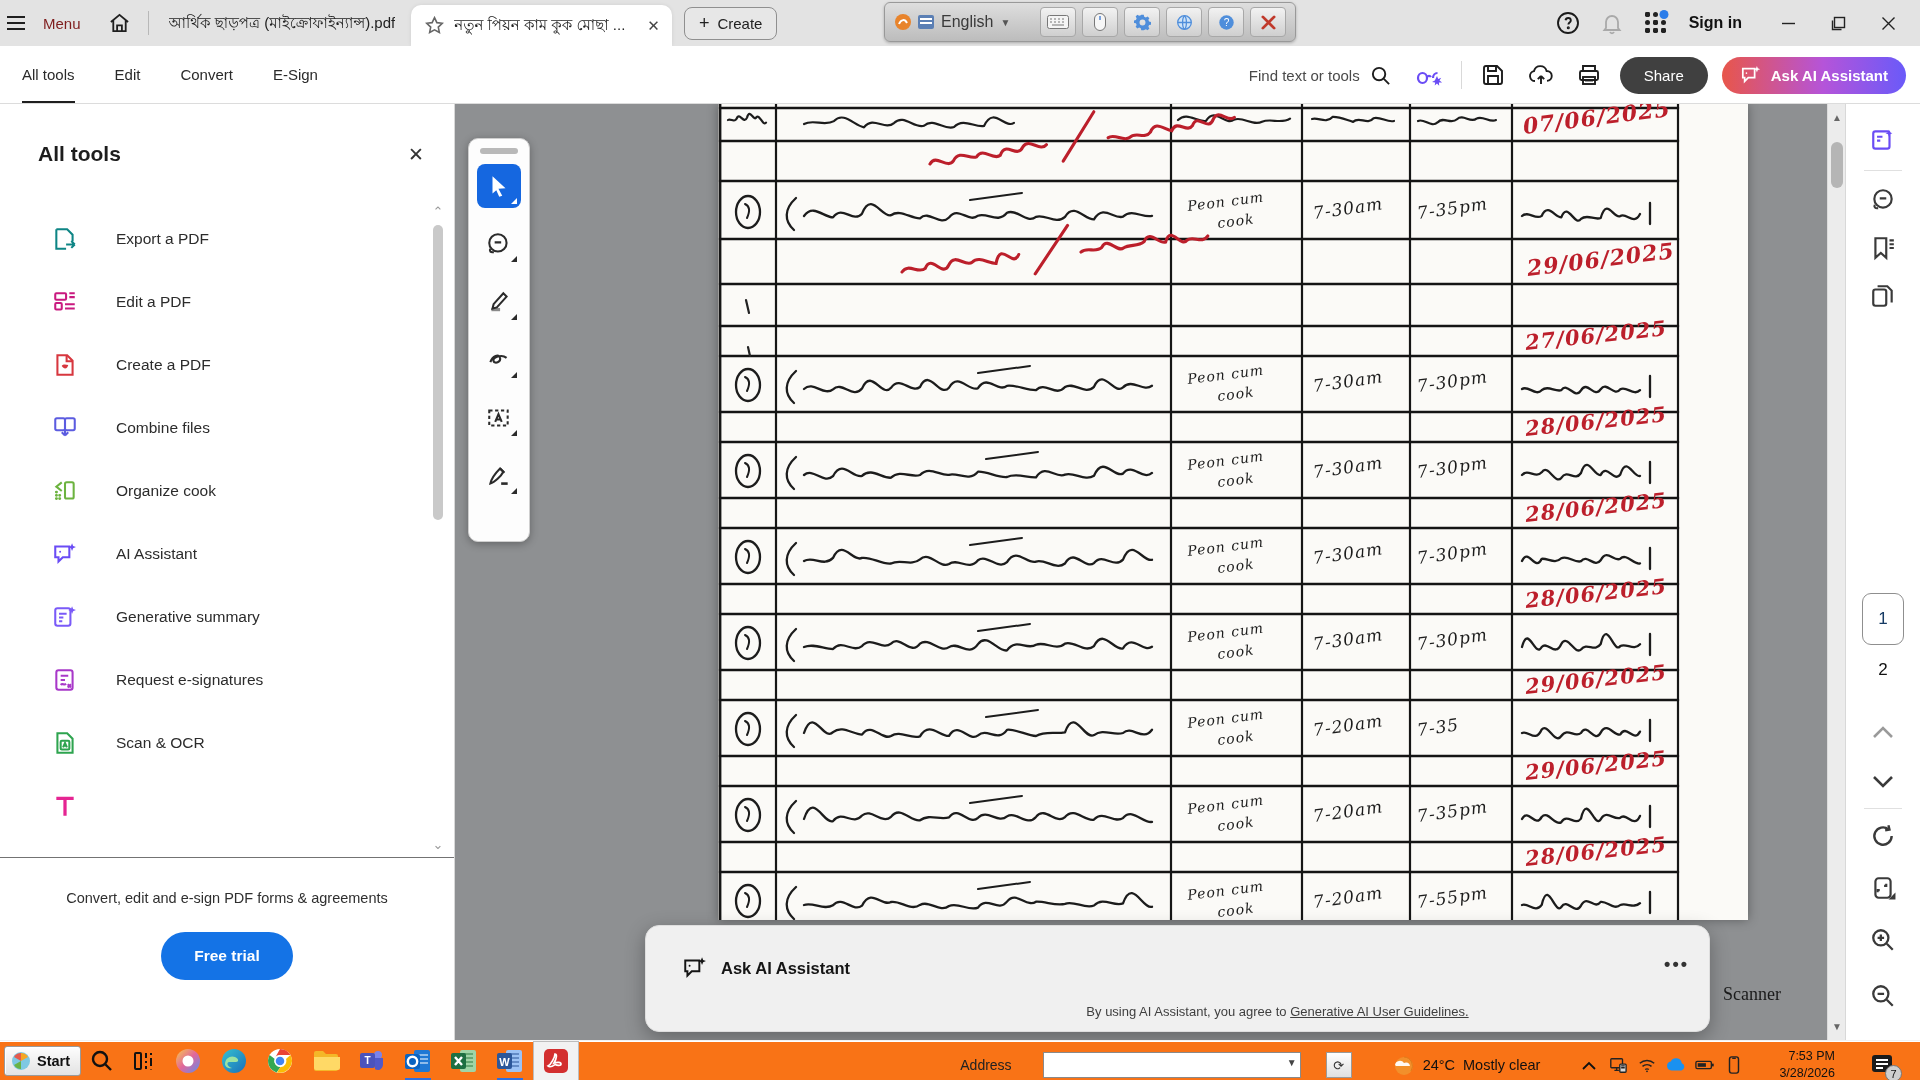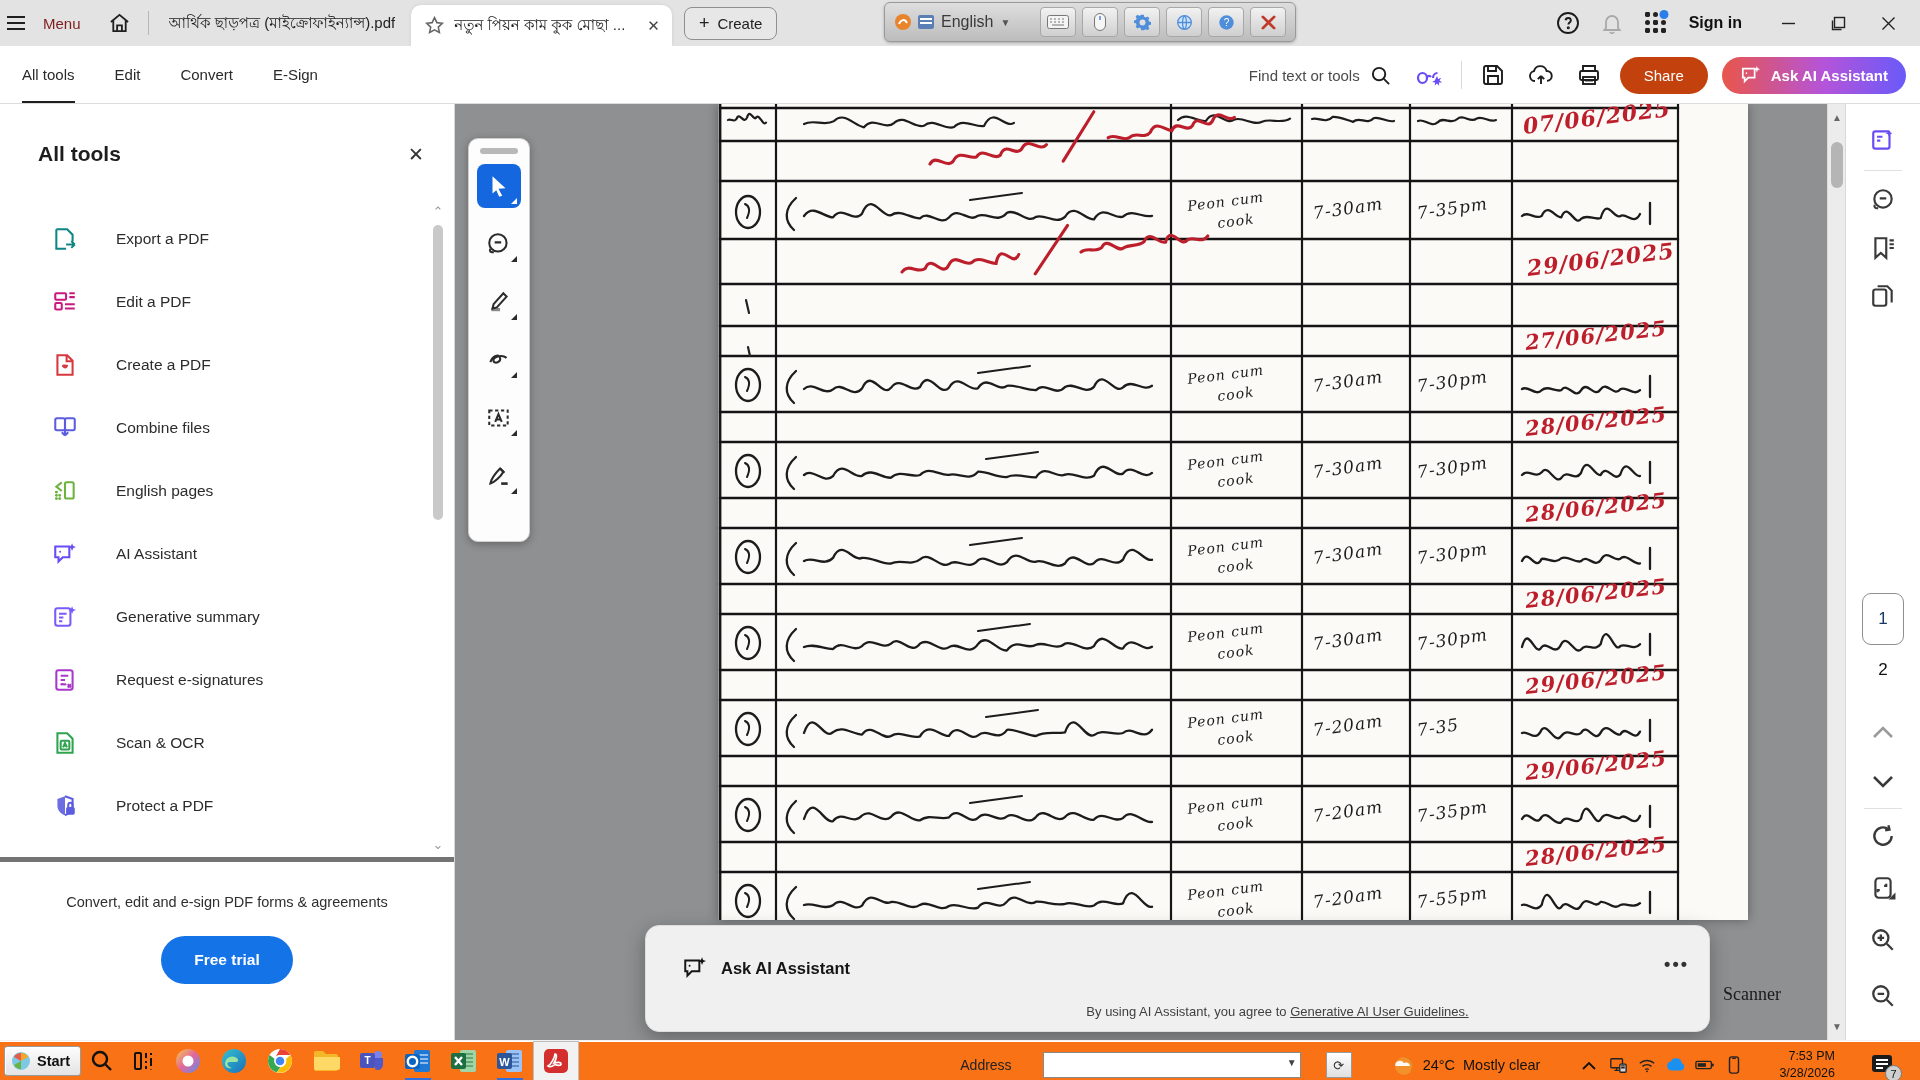--- a/index.html
+++ b/index.html
@@ -27,35 +27,35 @@
   .winbtn { width:44px; height:40px; display:flex; align-items:center; justify-content:center; cursor:pointer; color:#222; }
   
   .toolbar { position:relative; width:1920px; height:58px; background:#fff; border-bottom:1px solid #dcdcdc; display:flex; align-items:center; }
   .nav { display:flex; height:100%; align-items:center; padding-left:22px; gap:40px; }
   .nav-item { font-size:15px; color:#2a2a2a; height:100%; display:flex; align-items:center; position:relative; cursor:pointer; }
   .nav-item.active::after { content:""; position:absolute; left:0; right:0; bottom:0; height:2px; background:#1f1f1f; }
   .tbar-right { position:absolute; right:0; top:0; height:58px; display:flex; align-items:center; gap:14px; padding-right:14px; }
   .find-ctl { display:flex; align-items:center; gap:10px; font-size:15px; color:#4a4a4a; cursor:pointer; margin-right:8px; }
   .tool-ic { width:34px; height:34px; display:flex; align-items:center; justify-content:center; cursor:pointer; }
   .vsep { width:1px; height:28px; background:#d9d9d9; }
-  .share-btn { height:37px; padding:0 24px; border-radius:20px; background:#c2410c; color:#fff; font-size:15px; display:flex; align-items:center; cursor:pointer; }
+  .share-btn { height:37px; padding:0 24px; border-radius:20px; background:#404040; color:#fff; font-size:15px; display:flex; align-items:center; cursor:pointer; }
   .askai-btn { height:37px; padding:0 18px; border-radius:20px; background:linear-gradient(90deg,#e8564a,#b554d9 55%,#6a5af9); color:#fff; font-size:15px; font-weight:700; display:flex; align-items:center; gap:9px; cursor:pointer; }
   
   .main { display:flex; width:1920px; height:936px; }
   .sidebar { position:relative; width:455px; height:936px; background:#fff; border-right:1px solid #d8d8d8; flex:none; }
   .sb-head { position:absolute; top:38px; left:38px; right:30px; display:flex; justify-content:space-between; align-items:center; }
   .sb-title { font-size:21px; font-weight:700; color:#1d1d1d; }
   .sb-close { font-size:19px; color:#333; cursor:pointer; }
   .sb-list { position:absolute; top:103px; left:0; right:24px; height:650px; overflow:hidden; }
   .sb-item { height:63px; display:flex; align-items:center; cursor:pointer; }
   .si-icon { width:26px; height:26px; margin-left:52px; flex:none; }
   .si-label { margin-left:38px; font-size:15.5px; color:#2c2c2c; }
   .sb-scroll { position:absolute; left:433px; top:121px; width:10px; height:295px; background:#c9c9c9; border-radius:5px; cursor:pointer; }
   .sb-chev { position:absolute; left:429px; width:18px; text-align:center; color:#9a9a9a; font-size:13px; cursor:pointer; }
-  .sb-footer { position:absolute; left:0; right:0; top:753px; bottom:0; border-top:5px solid #737373; text-align:center; }
+  .sb-footer { position:absolute; left:0; right:0; top:753px; bottom:0; border-top:1px solid #737373; text-align:center; }
   .sb-foot-text { margin-top:32px; font-size:14.5px; color:#2f2f2f; padding:0 36px; }
   .free-trial { margin:26px auto 0; width:132px; height:48px; border-radius:24px; background:#1473e6; color:#fff; font-size:15.5px; font-weight:700; border:none; display:flex; align-items:center; justify-content:center; cursor:pointer; }
   
   .docarea { position:relative; width:1390px; height:936px; background:#8e9092; flex:none; overflow:hidden; }
   .quicktools { position:absolute; left:13px; top:34px; width:62px; height:404px; background:#fdfdfd; border:1px solid #cfcfcf; border-radius:10px; box-shadow:0 2px 8px rgba(0,0,0,.3); display:flex; flex-direction:column; align-items:center; padding-top:9px; z-index:4; }
   .qt-handle { width:38px; height:6px; border-radius:3px; background:#b9b9b9; margin-bottom:10px; }
   .qt-btn { position:relative; width:44px; height:44px; border-radius:8px; display:flex; align-items:center; justify-content:center; margin-bottom:14px; cursor:pointer; color:#2b2b2b; }
   .qt-btn.active { background:#1567e0; color:#fff; }
   .qt-btn .corner { position:absolute; right:4px; bottom:4px; width:0; height:0; border-left:6px solid transparent; border-bottom:6px solid currentColor; }
   .page { position:absolute; left:263px; top:0; width:1030px; height:816px; background:#fbfaf7; box-shadow:0 0 10px rgba(0,0,0,.35); }
@@ -353,21 +353,21 @@
           <span class="si-label">Combine files</span>
         </div>
         <div class="sb-item">
           <span class="si-icon" style="color:#6CB33F">
             <svg viewBox="0 0 24 24" width="26" height="26" fill="none" stroke="currentColor" stroke-width="1.9">
               <rect x="12" y="4" width="8" height="15" rx="1.5"></rect>
               <path d="M9 4L4 8l5 4" fill="none"></path>
               <path d="M4 13h.2M4 16h.2M4 19h.2M7 16h.2M7 19h.2" stroke-width="2.6" stroke-linecap="round"></path>
             </svg>
           </span>
-          <span class="si-label">English pages</span>
+          <span class="si-label">Organize cook</span>
         </div>
         <div class="sb-item">
           <span class="si-icon" style="color:#6A4CF5">
             <svg viewBox="0 0 24 24" width="26" height="26" fill="none" stroke="currentColor" stroke-width="1.9">
               <path d="M3 5h13v10H10l-4 4v-4H3z"></path>
               <path d="M18.5 2l1 2.6 2.6 1-2.6 1-1 2.6-1-2.6-2.6-1 2.6-1z" fill="currentColor" stroke="none"></path>
               <circle cx="7.5" cy="10" r="0.9" fill="currentColor" stroke="none"></circle>
             </svg>
           </span>
           <span class="si-label">AI Assistant</span>
@@ -395,31 +395,20 @@
         </div>
         <div class="sb-item">
           <span class="si-icon" style="color:#2EA44F">
             <svg viewBox="0 0 24 24" width="26" height="26" fill="none" stroke="currentColor" stroke-width="1.9">
               <path d="M5 3h9l5 5v13H5z"></path>
               <rect x="8" y="10" width="8" height="8" rx="1"></rect>
               <path d="M10.2 16l1.8-4 1.8 4M10.9 14.6h2.2"></path>
             </svg>
           </span>
           <span class="si-label">Scan &amp; OCR</span>
-        </div>
-        <div class="sb-item">
-          <span class="si-icon" style="color:#5C5CE0">
-            <svg viewBox="0 0 24 24" width="26" height="26" fill="none" stroke="currentColor" stroke-width="1.9">
-              <path d="M12 3L5 5.5v6c0 5 3.5 7.8 7 9 0 0 0-15 0-17.5z" fill="currentColor" stroke="none" opacity="0.9"></path>
-              <path d="M12 3l7 2.5v6c0 5-3.5 7.8-7 9"></path>
-              <rect x="13" y="13" width="8" height="7" rx="1.5" fill="currentColor" stroke="none"></rect>
-              <path d="M15 13v-2a2 2 0 0 1 4 0v2" stroke="currentColor"></path>
-            </svg>
-          </span>
-          <span class="si-label">Protect a PDF</span>
         </div>
         <div class="sb-item">
           <span class="si-icon" style="color:#E52592">
             <svg viewBox="0 0 24 24" width="26" height="26" fill="none" stroke="currentColor" stroke-width="1.9">
               <path d="M4 5h16M12 5v16" stroke-width="3"></path>
             </svg>
           </span>
         </div>
       </div>
     <div class="sb-chev" style="top:100px;">⌃</div>

